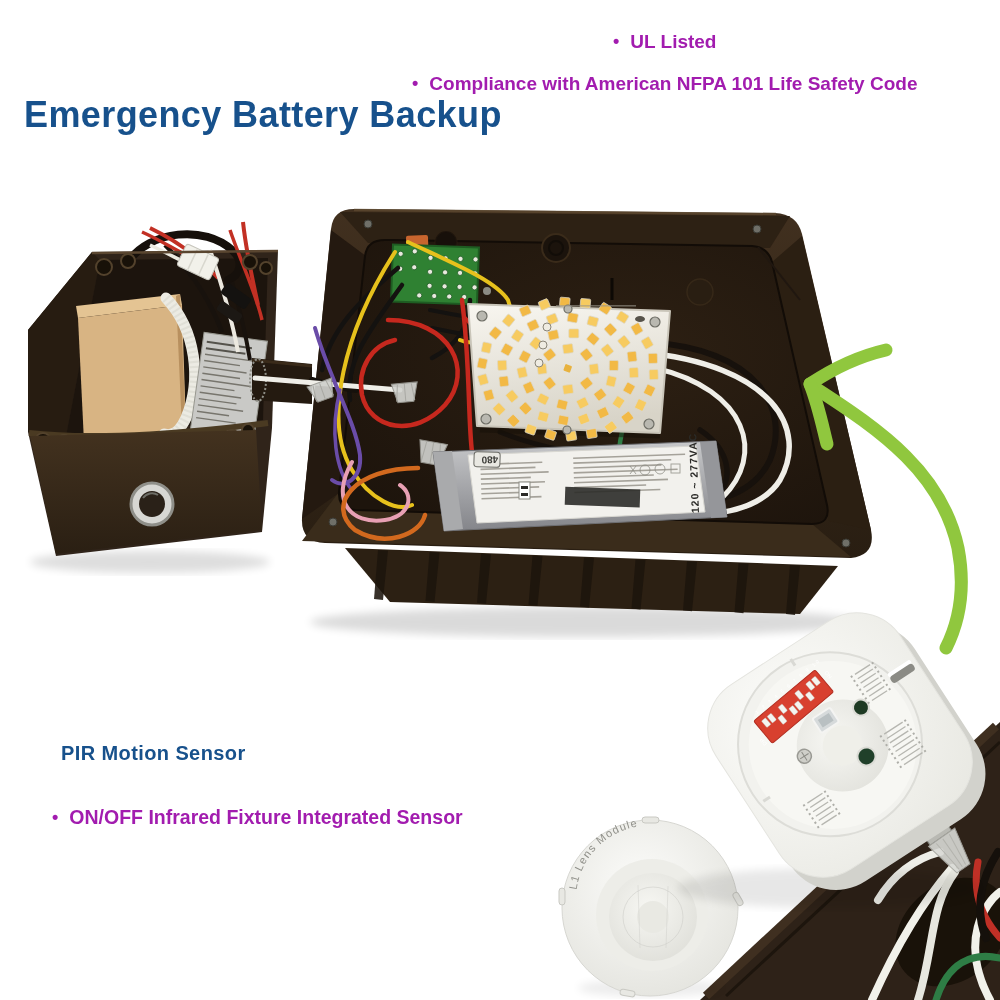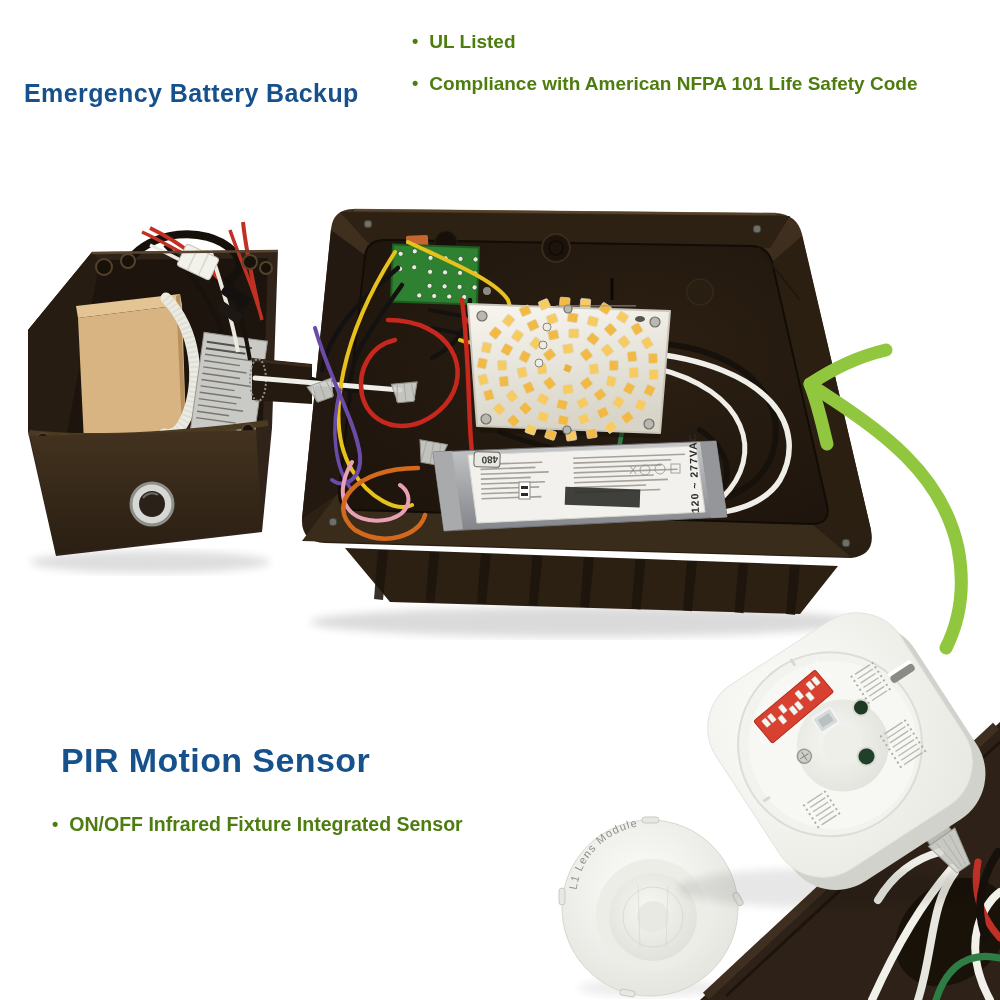--- a/index.html
+++ b/index.html
@@ -1,27 +1,27 @@
 <!DOCTYPE html>
 <html><head>
 <meta charset="utf-8">
 <style>
   html,body{margin:0;padding:0;background:#ffffff;}
   .stage{position:relative;width:1000px;height:1000px;background:#ffffff;overflow:hidden;
          font-family:"Liberation Sans", sans-serif;}
   .stage svg{position:absolute;left:0;top:0;}
   .headline{position:absolute;color:#17518c;font-weight:bold;margin:0;line-height:1.05;}
-  #emergency-title{left:24px;top:80px;font-size:25px;letter-spacing:.4px;}
-  #pir-title{left:61px;top:743px;font-size:34px;letter-spacing:.4px;}
+  #emergency-title{left:24px;top:96px;font-size:36px;letter-spacing:.4px;}
+  #pir-title{left:61px;top:743px;font-size:20px;letter-spacing:.4px;}
   ul.bullets{position:absolute;margin:0;padding:0;list-style:none;}
-  ul.bullets li{color:#4d7c0f;font-weight:bold;font-size:19px;line-height:22px;margin-bottom:19.5px;
-                white-space:nowrap;}
+  ul.bullets li{color:#a21caf;font-weight:bold;font-size:19px;line-height:22px;margin-bottom:19.5px;
+                white-space:nowrap;text-align:center;}
   ul.bullets li::before{content:"\2022";margin-right:11px;font-size:18px;position:relative;top:-1px;}
   #emergency-bullets{left:412px;top:31px;}
-  #pir-bullets{left:52px;top:806px;margin-top:7px;}
+  #pir-bullets{left:52px;top:806px;}
   #pir-bullets li{font-size:19.5px;}
 </style>
 </head>
 <body>
 
 <div class="stage">
 
 <svg id="scene" width="1000" height="1000" viewBox="0 0 1000 1000">
   <defs>
     <linearGradient id="shellGrad" x1="0" y1="0" x2="0" y2="1">

